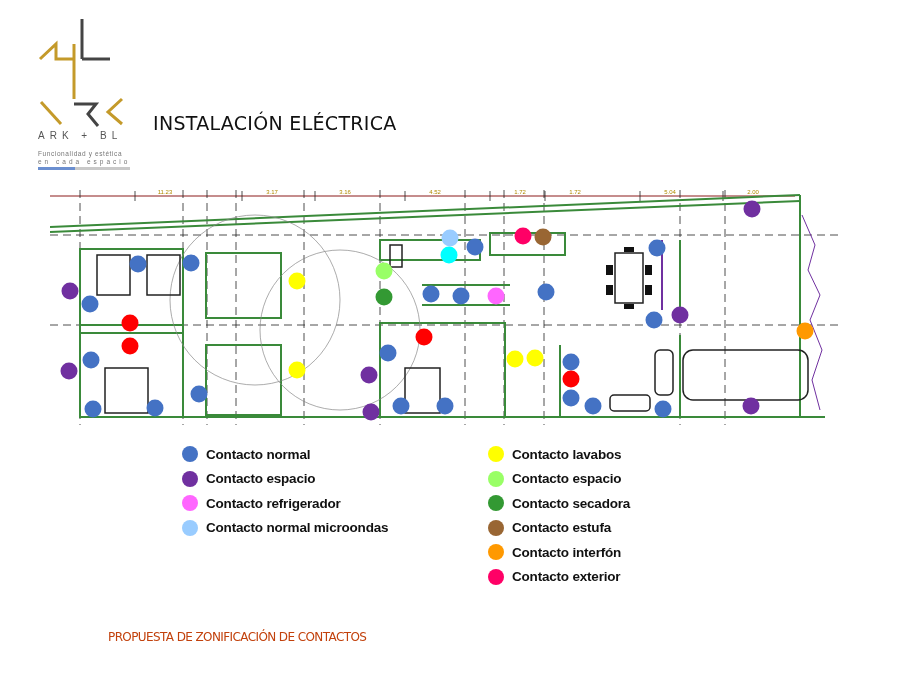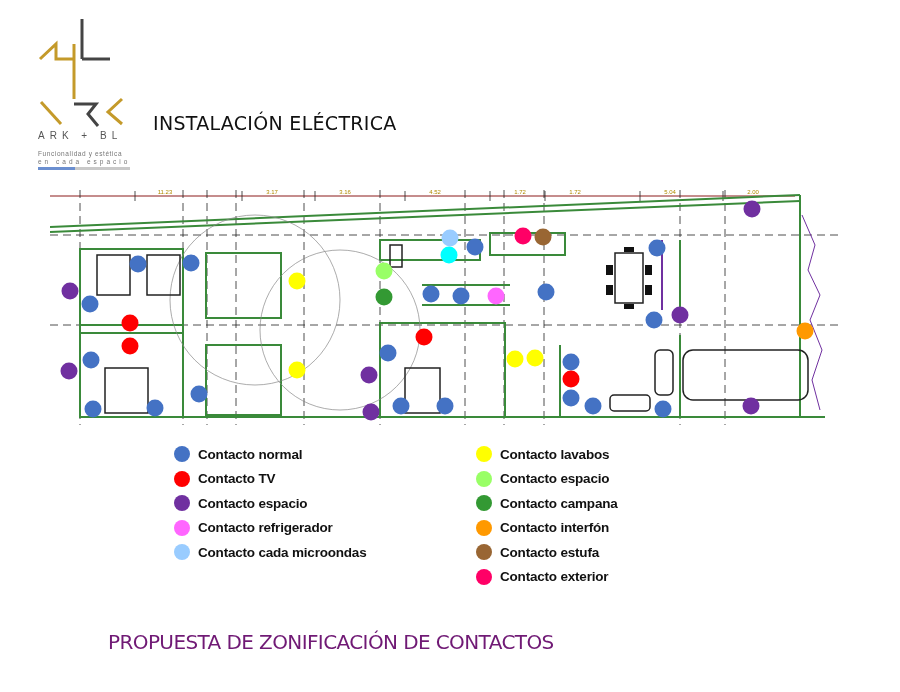--- a/index.html
+++ b/index.html
@@ -5,26 +5,26 @@
   html,body{margin:0;padding:0;background:#fff;}
   body{width:900px;height:692px;position:relative;overflow:hidden;font-family:"DejaVu Sans","Liberation Sans",sans-serif;}
   .logo{position:absolute;left:36px;top:14px;width:100px;height:165px;}
   .logo-ark{position:absolute;left:38px;top:130px;font-size:10px;letter-spacing:5px;color:#555;font-family:"Liberation Sans",sans-serif;}
   .logo-tag1{position:absolute;left:38px;top:150px;font-size:6.5px;color:#777;letter-spacing:0.6px;font-family:"Liberation Sans",sans-serif;}
   .logo-tag2{position:absolute;left:38px;top:158px;font-size:6.5px;color:#777;letter-spacing:3px;font-family:"Liberation Sans",sans-serif;}
   .logo-contact{position:absolute;left:38px;top:167px;width:92px;height:3px;background:linear-gradient(90deg,#6b8fd0 40%,#c9c9c9 40%);}
   .title{position:absolute;left:133px;top:112px;font-size:19px;font-weight:500;color:#111;letter-spacing:0.3px;font-family:"DejaVu Sans",sans-serif;margin-left:20px;}
   .plan{position:absolute;left:50px;top:185px;width:790px;height:240px;}
   .legend{position:absolute;top:442px;}
-  .legend-col1{left:174px;}
-  .legend-col2{left:476px;}
+  .legend-col1{left:182px;}
+  .legend-col2{left:488px;}
   .leg-item{display:flex;align-items:center;height:24.5px;}
   .leg-dot{width:16px;height:16px;border-radius:50%;margin-right:8px;flex:none;}
   .leg-label{font-size:13.5px;font-weight:bold;color:#111;font-family:"Liberation Sans",sans-serif;letter-spacing:-0.2px;}
-  .footer{position:absolute;left:108px;top:630px;font-size:20px;font-weight:500;color:#701a75;font-family:"DejaVu Sans",sans-serif;letter-spacing:-0.6px;}
+  .footer{position:absolute;left:108px;top:630px;font-size:12px;font-weight:500;color:#c2410c;font-family:"DejaVu Sans",sans-serif;letter-spacing:-0.6px;}
 </style>
 </head>
 <body>
 
 <svg class="logo" viewBox="0 0 100 165">
   <polyline points="4,45 20,30 20,45 38,45" fill="none" stroke="#c49a2a" stroke-width="3"></polyline>
   <line x1="38" y1="30" x2="38" y2="85" stroke="#c49a2a" stroke-width="3"></line>
   <line x1="46" y1="5" x2="46" y2="45" stroke="#444" stroke-width="3"></line>
   <line x1="46" y1="45" x2="74" y2="45" stroke="#444" stroke-width="3"></line>
   <line x1="5" y1="88" x2="25" y2="110" stroke="#c49a2a" stroke-width="3"></line>
@@ -171,56 +171,52 @@
       <circle cx="701" cy="221" r="8.5" fill="#7030a0"></circle>
     </g>
 </svg>
 
 <div class="legend legend-col1" id="legend1">
     <div class="leg-item">
       <span class="leg-dot" style="background: rgb(68, 114, 196);"></span>
       <span class="leg-label">Contacto normal</span>
     </div>
     <div class="leg-item">
-      <span class="leg-dot" style="background: rgb(255, 0, 0);"></span>
-      <span class="leg-label">Contacto TV</span>
-    </div>
-    <div class="leg-item">
       <span class="leg-dot" style="background: rgb(112, 48, 160);"></span>
       <span class="leg-label">Contacto espacio</span>
     </div>
     <div class="leg-item">
       <span class="leg-dot" style="background: rgb(255, 102, 255);"></span>
       <span class="leg-label">Contacto refrigerador</span>
     </div>
     <div class="leg-item">
       <span class="leg-dot" style="background: rgb(153, 204, 255);"></span>
-      <span class="leg-label">Contacto cada microondas</span>
+      <span class="leg-label">Contacto normal microondas</span>
     </div>
   </div>
 <div class="legend legend-col2" id="legend2">
     <div class="leg-item">
       <span class="leg-dot" style="background: rgb(255, 255, 0);"></span>
       <span class="leg-label">Contacto lavabos</span>
     </div>
     <div class="leg-item">
       <span class="leg-dot" style="background: rgb(153, 255, 102);"></span>
       <span class="leg-label">Contacto espacio</span>
     </div>
     <div class="leg-item">
       <span class="leg-dot" style="background: rgb(51, 153, 51);"></span>
-      <span class="leg-label">Contacto campana</span>
+      <span class="leg-label">Contacto secadora</span>
+    </div>
+    <div class="leg-item">
+      <span class="leg-dot" style="background: rgb(153, 102, 51);"></span>
+      <span class="leg-label">Contacto estufa</span>
     </div>
     <div class="leg-item">
       <span class="leg-dot" style="background: rgb(255, 153, 0);"></span>
       <span class="leg-label">Contacto interfón</span>
     </div>
     <div class="leg-item">
-      <span class="leg-dot" style="background: rgb(153, 102, 51);"></span>
-      <span class="leg-label">Contacto estufa</span>
-    </div>
-    <div class="leg-item">
       <span class="leg-dot" style="background: rgb(255, 0, 102);"></span>
       <span class="leg-label">Contacto exterior</span>
     </div>
   </div>
 
 <div class="footer">PROPUESTA DE ZONIFICACIÓN DE CONTACTOS</div>
 
 </body></html>

